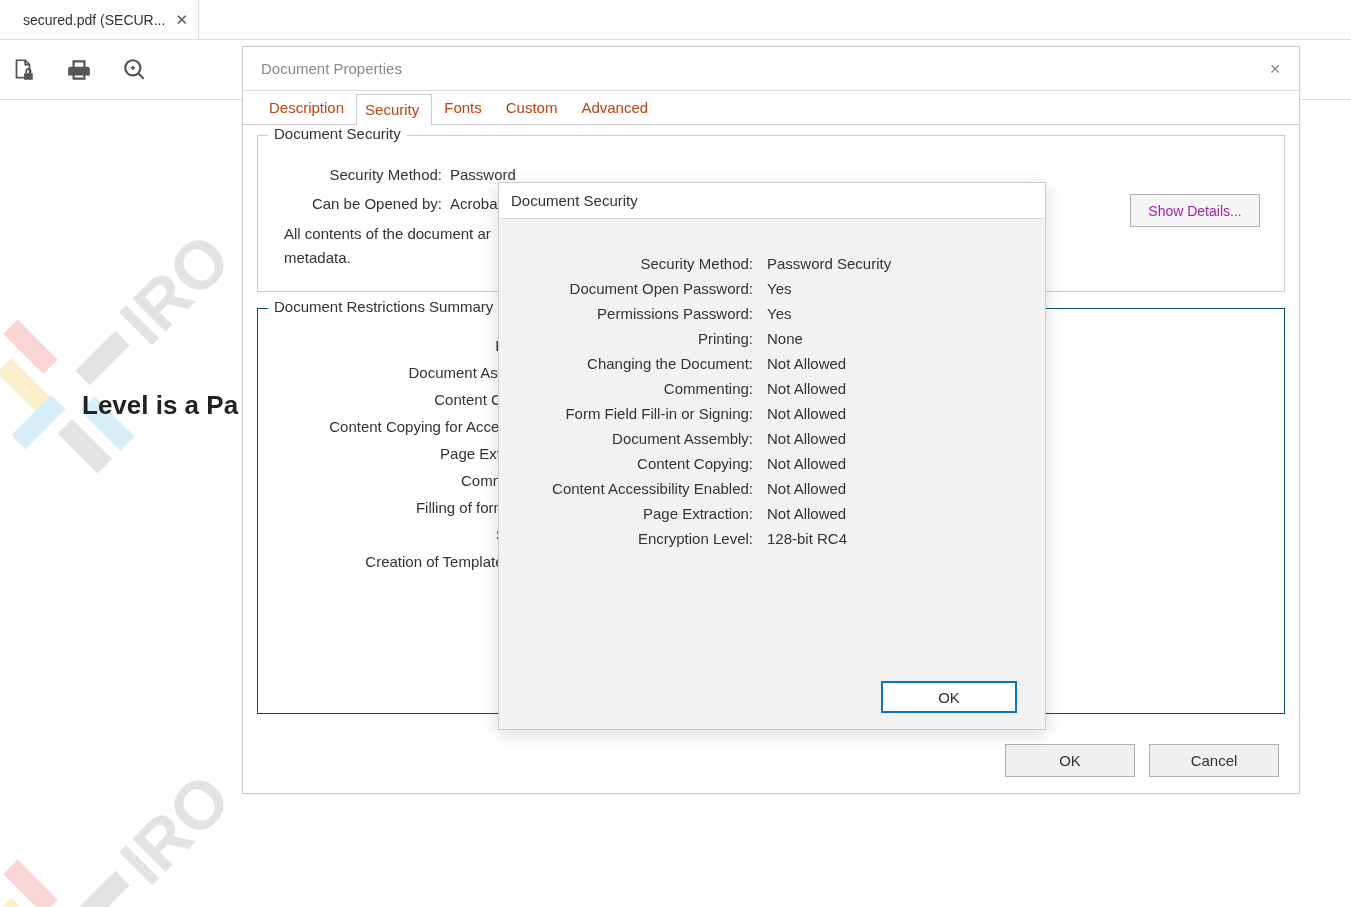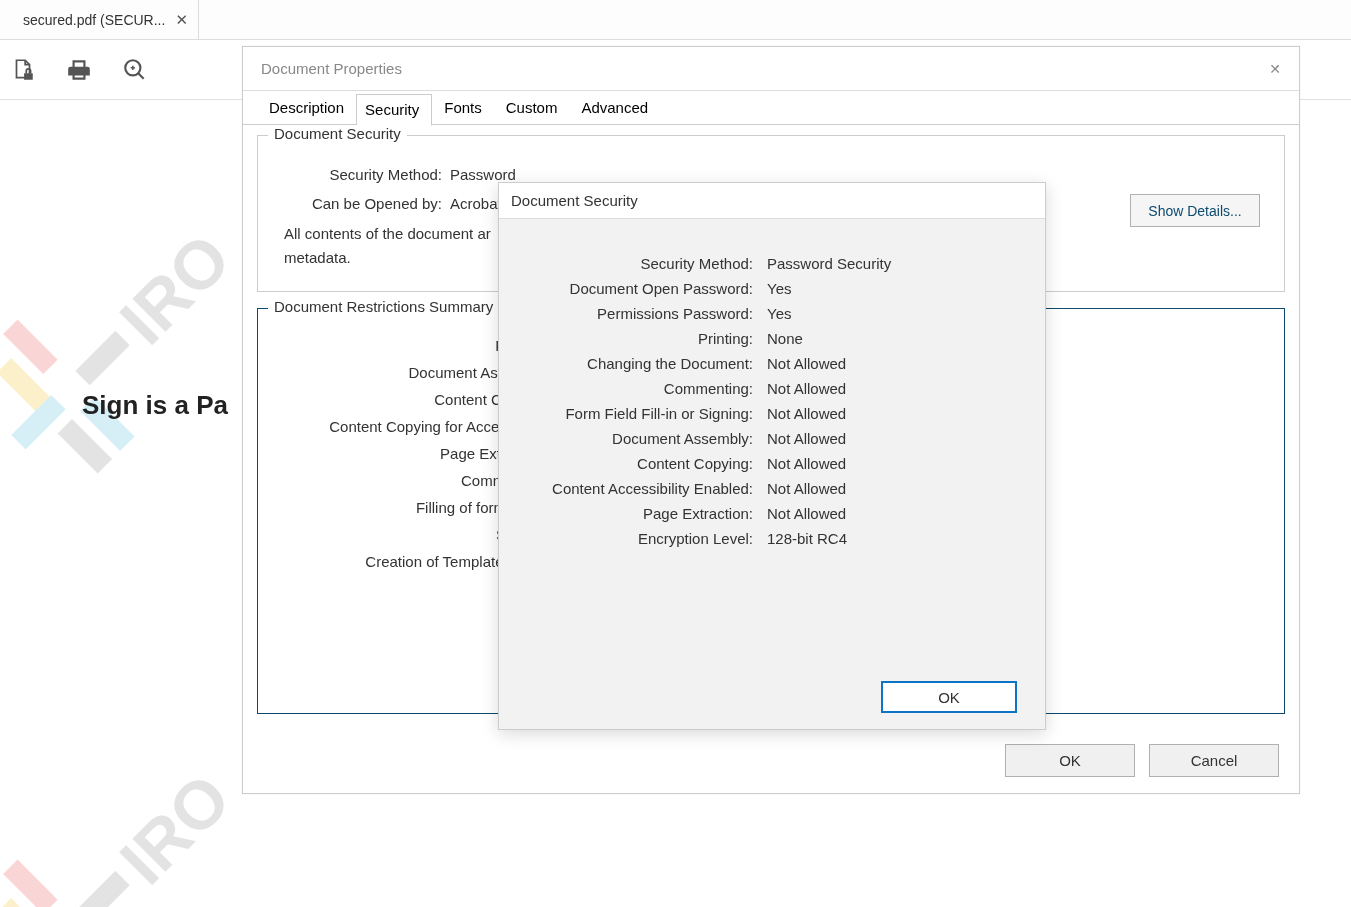--- a/index.html
+++ b/index.html
@@ -83,21 +83,21 @@
   font-size: 15px;
 }
 .dlg-close { color: #888; font-size: 14px; cursor: pointer; }
 .dlg-tabs {
   display: flex;
   padding: 2px 14px 0;
   font-size: 15px;
 }
 .dlg-tab {
   padding: 6px 12px 7px;
-  color: #000000;
+  color: #c2410c;
   cursor: pointer;
 }
 .dlg-tab.active {
   border: 1px solid #ccc;
   border-bottom: 1px solid #fff;
   position: relative;
   top: 1px;
   background: #fff;
   padding-left: 8px;
 }
@@ -126,21 +126,21 @@
 .prop-val { padding-left: 4px; font-size:15px; }
 .show-details {
   position: absolute;
   right: 24px;
   top: 58px;
   width: 130px;
   height: 33px;
   border: 1px solid #b0b0b0;
   background: #f5f5f5;
   font-size: 14px;
-  color: #0c4a6e;
+  color: #a21caf;
   cursor: pointer;
 }
 .note { margin: 4px 0 2px 8px; font-size: 15px; line-height:1.3; max-width: 700px;}
 .fieldset2 {
   margin: 16px 14px;
   border: 1px solid #0c4a6e;
   padding: 18px 18px 22px;
   position: relative;
   min-height: 406px;
 }
@@ -257,21 +257,21 @@
       <rect x="60" y="30" width="18" height="50" fill="#f9d76c"></rect>
       <rect x="88" y="10" width="18" height="50" fill="#f08a8a"></rect>
       <rect x="30" y="78" width="50" height="18" fill="#8cd4e8"></rect>
       <rect x="110" y="78" width="50" height="18" fill="#b0b0b0"></rect>
       <rect x="60" y="106" width="18" height="50" fill="#b0b0b0"></rect>
       <rect x="88" y="106" width="18" height="50" fill="#8cd4e8"></rect>
       <text x="170" y="110" font-size="60" fill="#b0b0b0" font-weight="700">IRO</text>
     </g>
       </svg>
   </div>
-  <div class="bg-text">Sign is a Pa</div>
+  <div class="bg-text">Level is a Pa</div>
 </div>
 
 <div class="dialog1">
   <div class="dlg-title">
     <span>Document Properties</span>
     <span class="dlg-close">✕</span>
   </div>
   <div class="dlg-tabs">
     <div class="dlg-tab">Description</div>
     <div class="dlg-tab active">Security</div>

